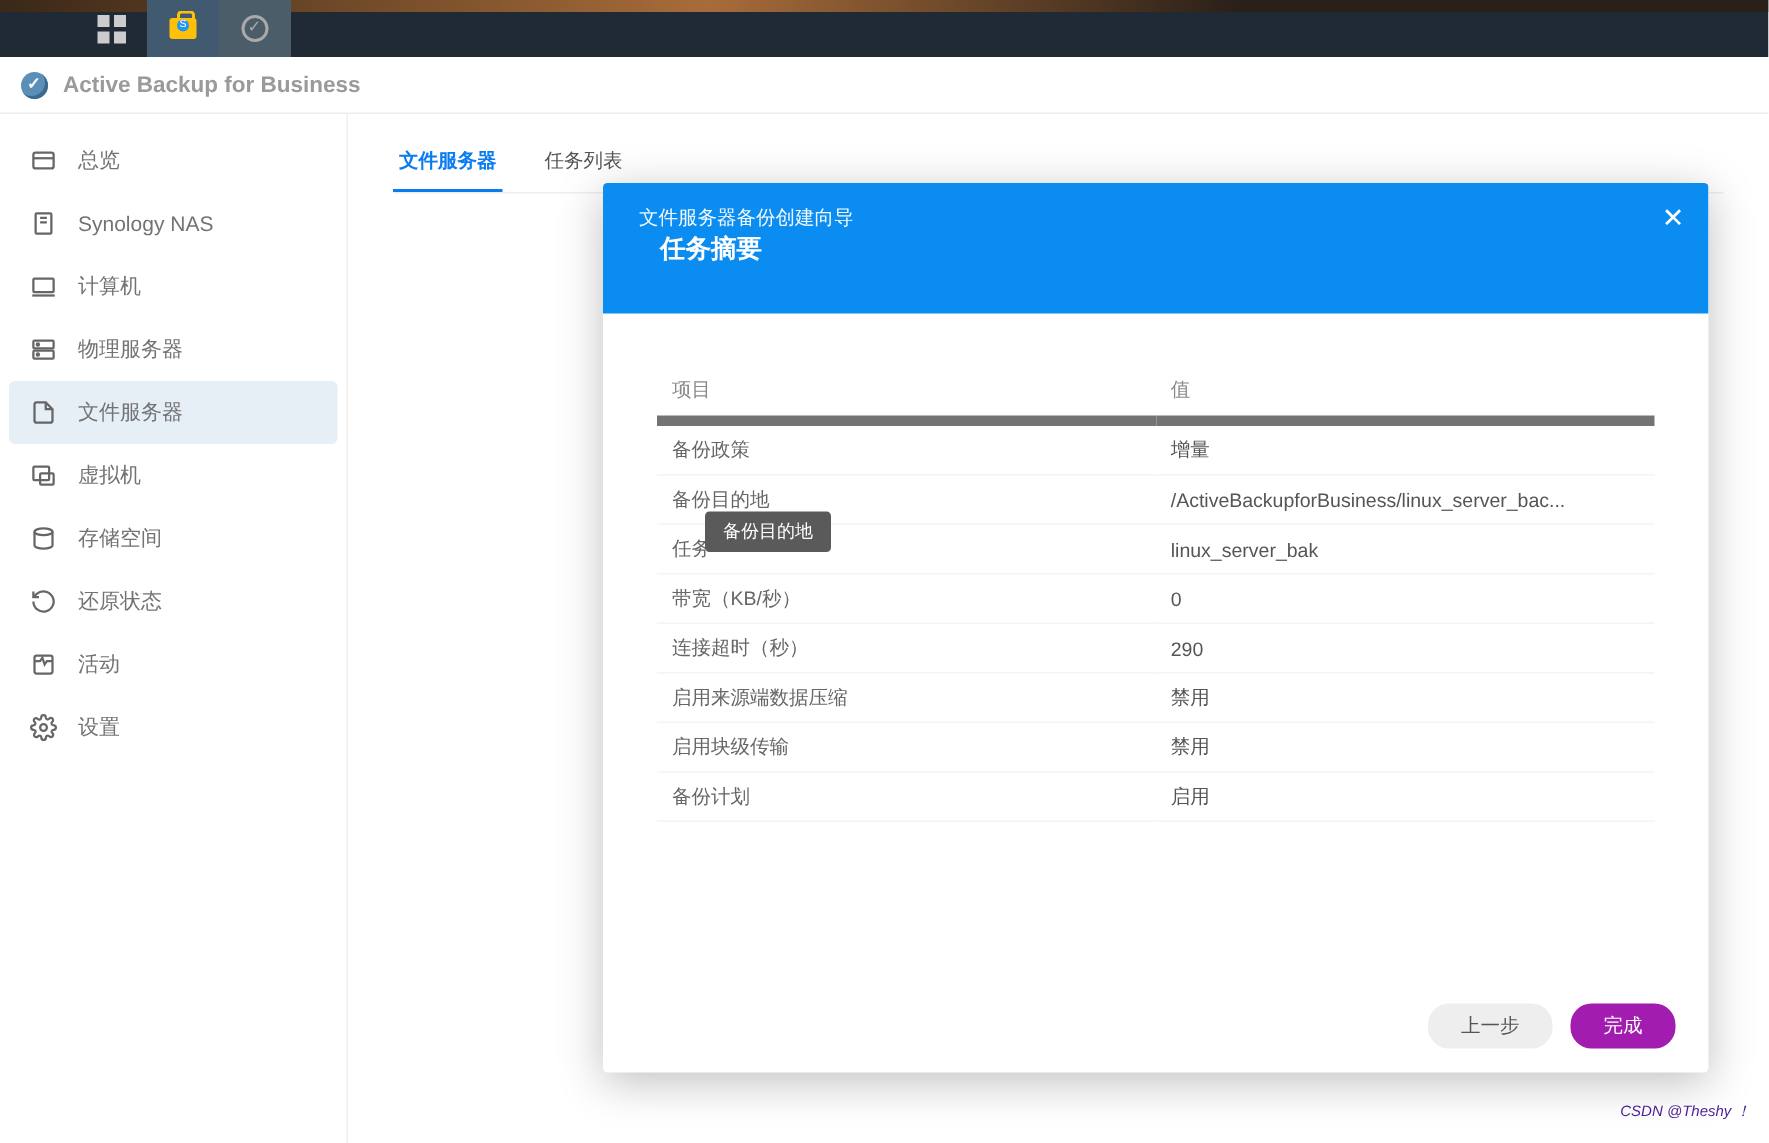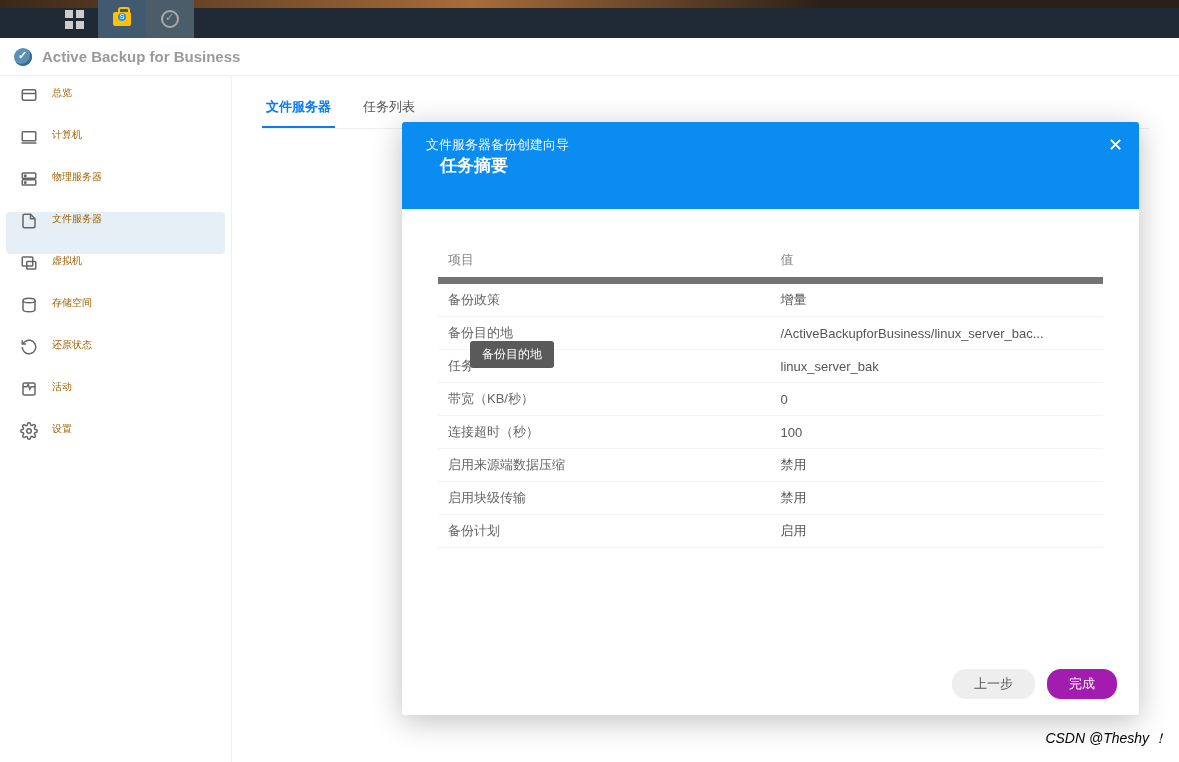--- a/index.html
+++ b/index.html
@@ -26,21 +26,21 @@
     .clock-ic{width:18px;height:18px;border:2px solid #aaa;border-radius:50%;position:relative;}
     .clock-ic::after{content:'✓';position:absolute;top:-1px;left:2px;font-size:11px;color:#aaa;}
     
     .app-header { height: 38px; display: flex; align-items: center; padding: 16px 14px; border-bottom: 1px solid #eee; }
     .app-logo { width:18px;height:18px;border-radius:50%;background:#5a8fb8;margin-right:10px;position:relative;box-shadow:inset -2px -2px 0 #3a6a90;}
     .app-logo::after{content:'✓';color:#fff;font-size:11px;position:absolute;top:1px;left:4px;font-weight:bold;}
     .app-title { color:#9a9a9a; font-size:15px; font-weight:600; }
     
     .layout { display:flex; height: calc(100% - 76px); }
     .sidebar { width: 232px; padding: 10px 0; border-right:1px solid #f0f0f0;}
-    .side-item { height:42px; display:flex; align-items:flex-start; padding:0 20px; color:#a16207; font-size:10px; cursor:pointer;}
+    .side-item { height:42px; display:flex; align-items:center; padding:0 20px; color:#737373; font-size:14px; cursor:pointer;}
     .side-item.selected { background:#e6eef6; border-radius:4px; margin:0 6px; padding:0 14px;}
     .side-ic { width:18px;height:18px;margin-right:14px;color:#666;flex-shrink:0;}
     .main { flex:1; padding: 14px 30px; position:relative;}
     .tabs { display:flex; gap:24px; border-bottom:1px solid #eee; }
     .tab { padding:8px 4px 10px; font-size:13px; color:#555; cursor:pointer;}
     .tab.active { color:#0a7cf0; border-bottom:2px solid #0a7cf0; font-weight:600;}
     
     .dialog { position:absolute; left:402px; top:122px; width:737px; height:593px; background:#fff; border-radius:3px; box-shadow:0 6px 30px rgba(0,0,0,.25); overflow:hidden;}
     .dlg-header { background:#0a8cf0; color:#fff; padding:14px 24px 32px; }
     .dlg-title-sm { font-size:13px; opacity:.95;}
@@ -49,21 +49,21 @@
     .dlg-body { padding: 34px 36px 0; }
     table.summary { width:100%; border-collapse:collapse; font-size:13px; color:#666;}
     table.summary th { text-align:left; font-weight:400; color:#8a8a8a; padding:8px 10px; border-bottom:7px solid #737373;}
     table.summary td { padding:7px 10px; color:#555; border-bottom:1px solid #f4f4f4;}
     table.summary td:first-child{color:#666;}
     .tooltip { position:absolute; left:470px; top:341px; background:#5a5a5a; color:#fff; padding:5px 12px; font-size:12px; border-radius:3px; z-index:10;}
     .dlg-footer { position:absolute; bottom:0; left:0; right:0; padding:16px 22px; display:flex; justify-content:flex-end; gap:12px;}
     .btn { padding:6px 22px; border-radius:14px; font-size:13px; cursor:pointer; border:none;}
     .btn-sec { background:#eee; color:#555;}
     .btn-pri { background:#a21caf; color:#fff;}
-    .watermark { position:absolute; bottom:14px; right:12px; color:#000000; font-size:14px; font-style:italic;}
+    .watermark { position:absolute; bottom:14px; right:12px; color:#4c1d95; font-size:10px; font-style:italic;}
     svg{display:block}
   </style>
 </head>
 <body>
 
 <div class="sysbar">
   <div class="sysbar-decor"></div>
   <div class="sysbar-items">
     <div class="sysbar-icon">
         <div class="dots">
@@ -93,20 +93,28 @@
   <nav class="sidebar">
     <div class="side-item">
       <svg class="side-ic" viewBox="0 0 24 24" fill="none" stroke="currentColor" stroke-width="2">
           <rect x="3" y="5" width="18" height="14" rx="2"></rect>
           <line x1="3" y1="10" x2="21" y2="10"></line>
         </svg>
       <span>总览</span>
     </div>
     <div class="side-item">
       <svg class="side-ic" viewBox="0 0 24 24" fill="none" stroke="currentColor" stroke-width="2">
+          <rect x="5" y="3" width="14" height="18" rx="1"></rect>
+          <line x1="9" y1="7" x2="15" y2="7"></line>
+          <line x1="9" y1="11" x2="15" y2="11"></line>
+        </svg>
+      <span>Synology NAS</span>
+    </div>
+    <div class="side-item">
+      <svg class="side-ic" viewBox="0 0 24 24" fill="none" stroke="currentColor" stroke-width="2">
           <rect x="3" y="5" width="18" height="12" rx="1"></rect>
           <line x1="2" y1="20" x2="22" y2="20"></line>
         </svg>
       <span>计算机</span>
     </div>
     <div class="side-item">
       <svg class="side-ic" viewBox="0 0 24 24" fill="none" stroke="currentColor" stroke-width="2">
           <rect x="3" y="4" width="18" height="7" rx="1"></rect>
           <rect x="3" y="13" width="18" height="7" rx="1"></rect>
           <circle cx="7" cy="7.5" r="1"></circle>
@@ -192,21 +200,21 @@
         <tr>
             <td>任务</td>
             <td>linux_server_bak</td>
           </tr>
         <tr>
             <td>带宽（KB/秒）</td>
             <td>0</td>
           </tr>
         <tr>
             <td>连接超时（秒）</td>
-            <td>100</td>
+            <td>290</td>
           </tr>
         <tr>
             <td>启用来源端数据压缩</td>
             <td>禁用</td>
           </tr>
         <tr>
             <td>启用块级传输</td>
             <td>禁用</td>
           </tr>
         <tr>

